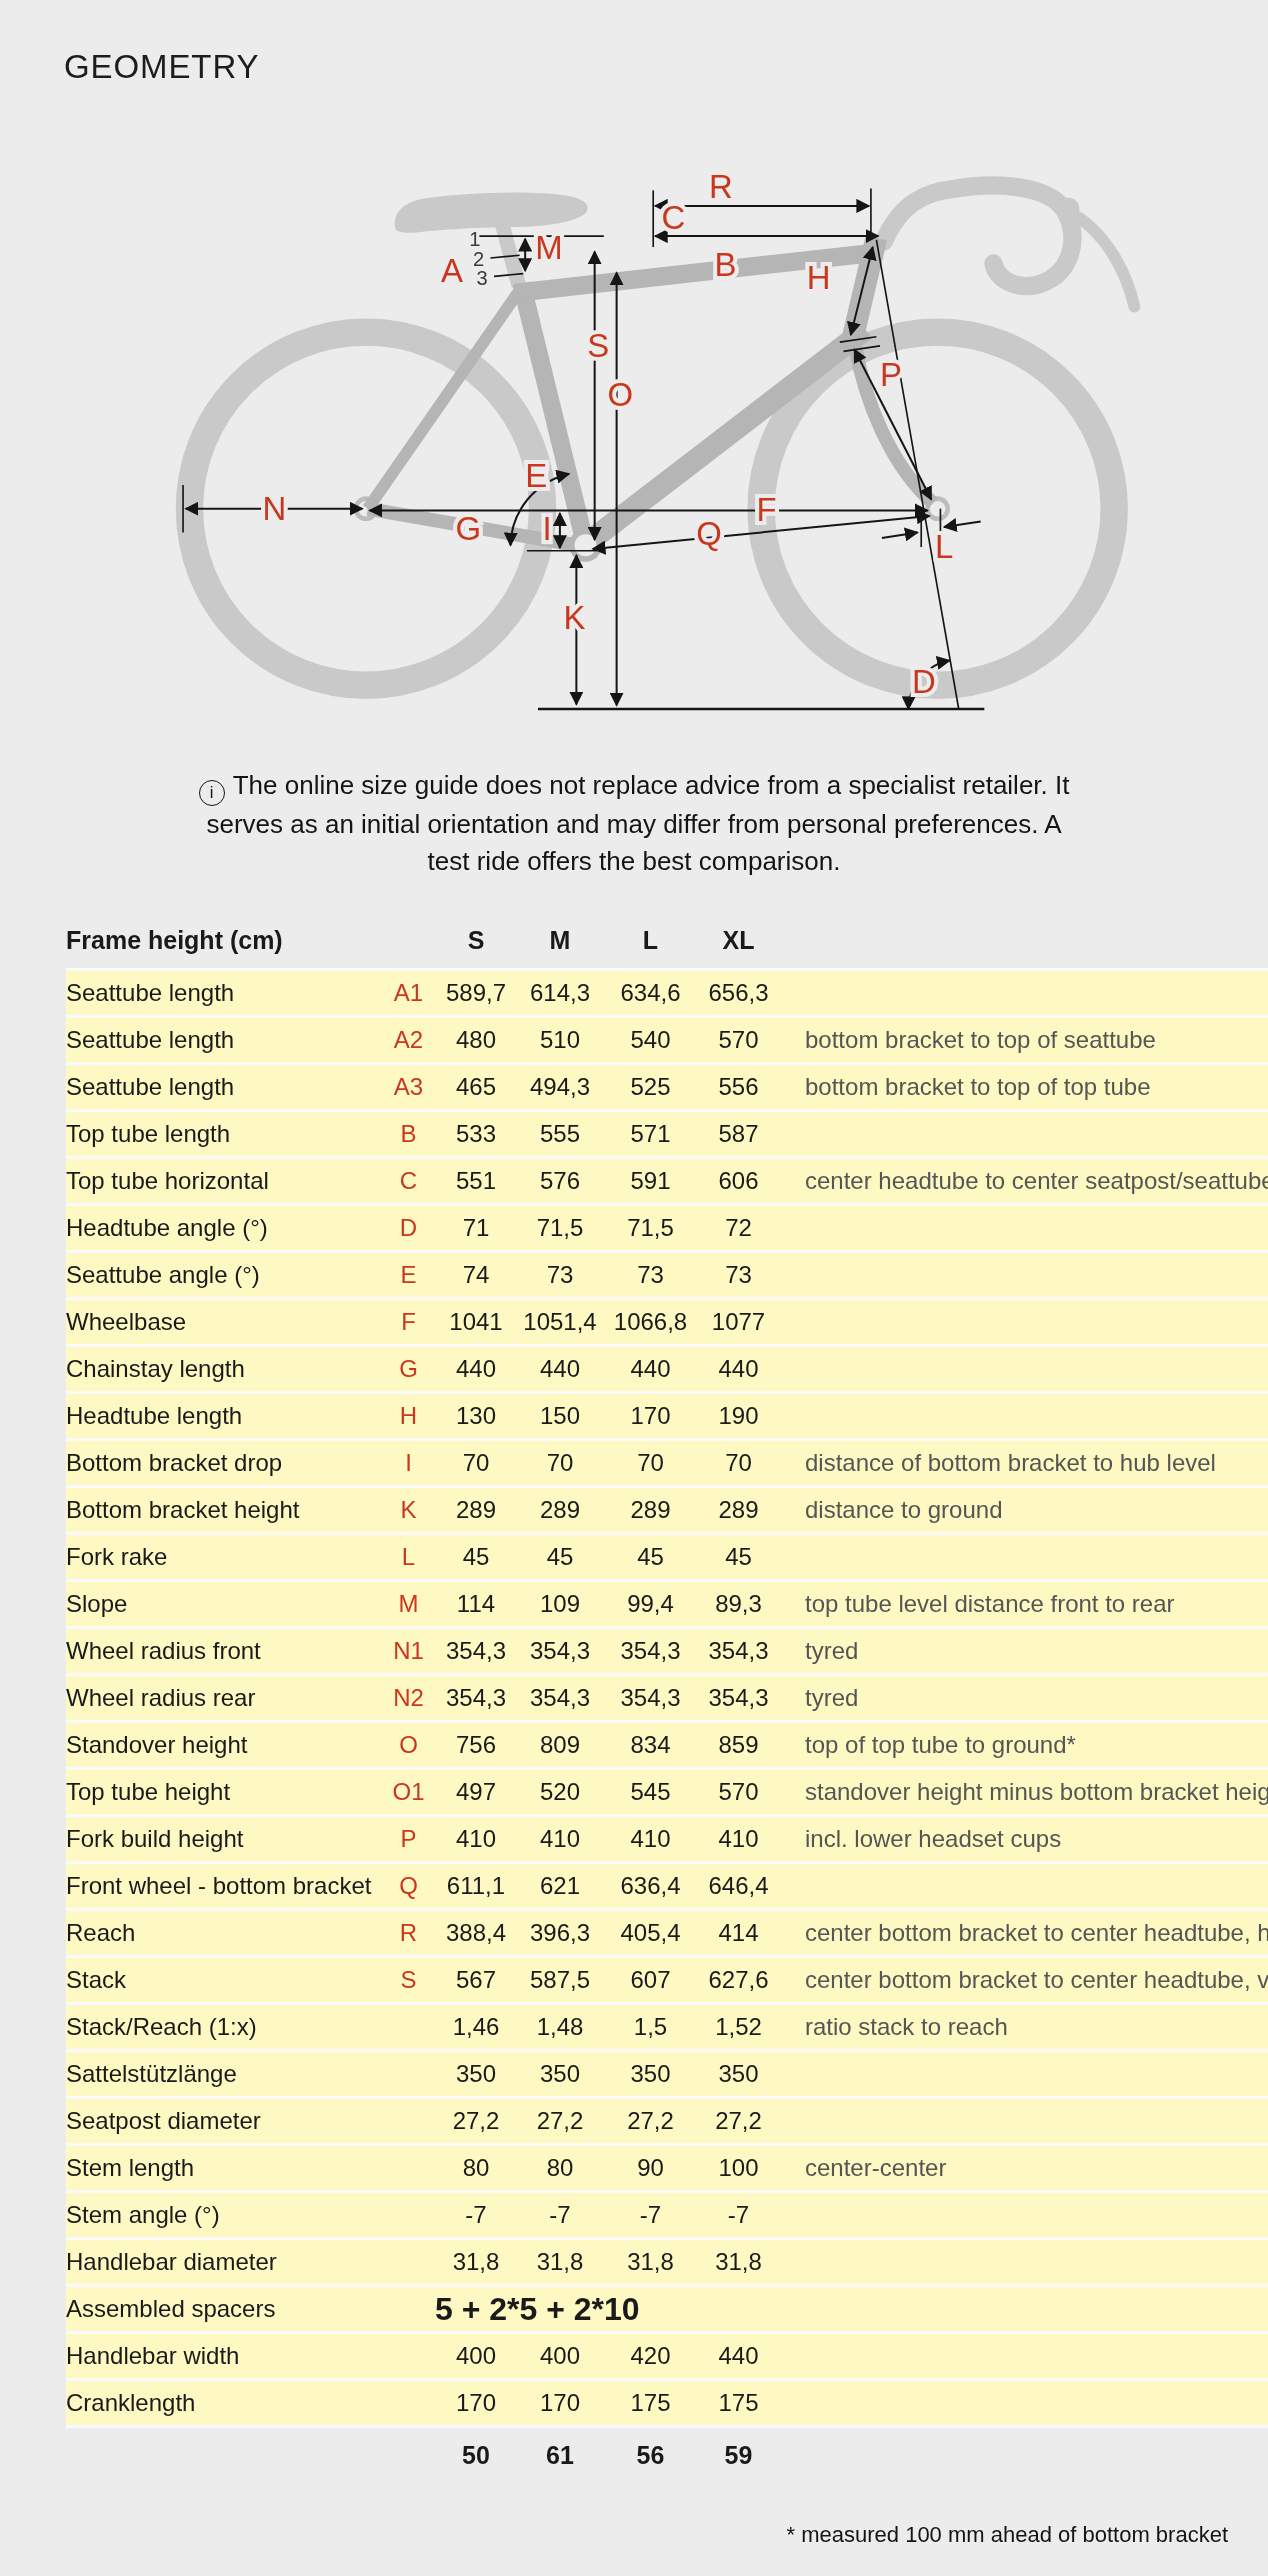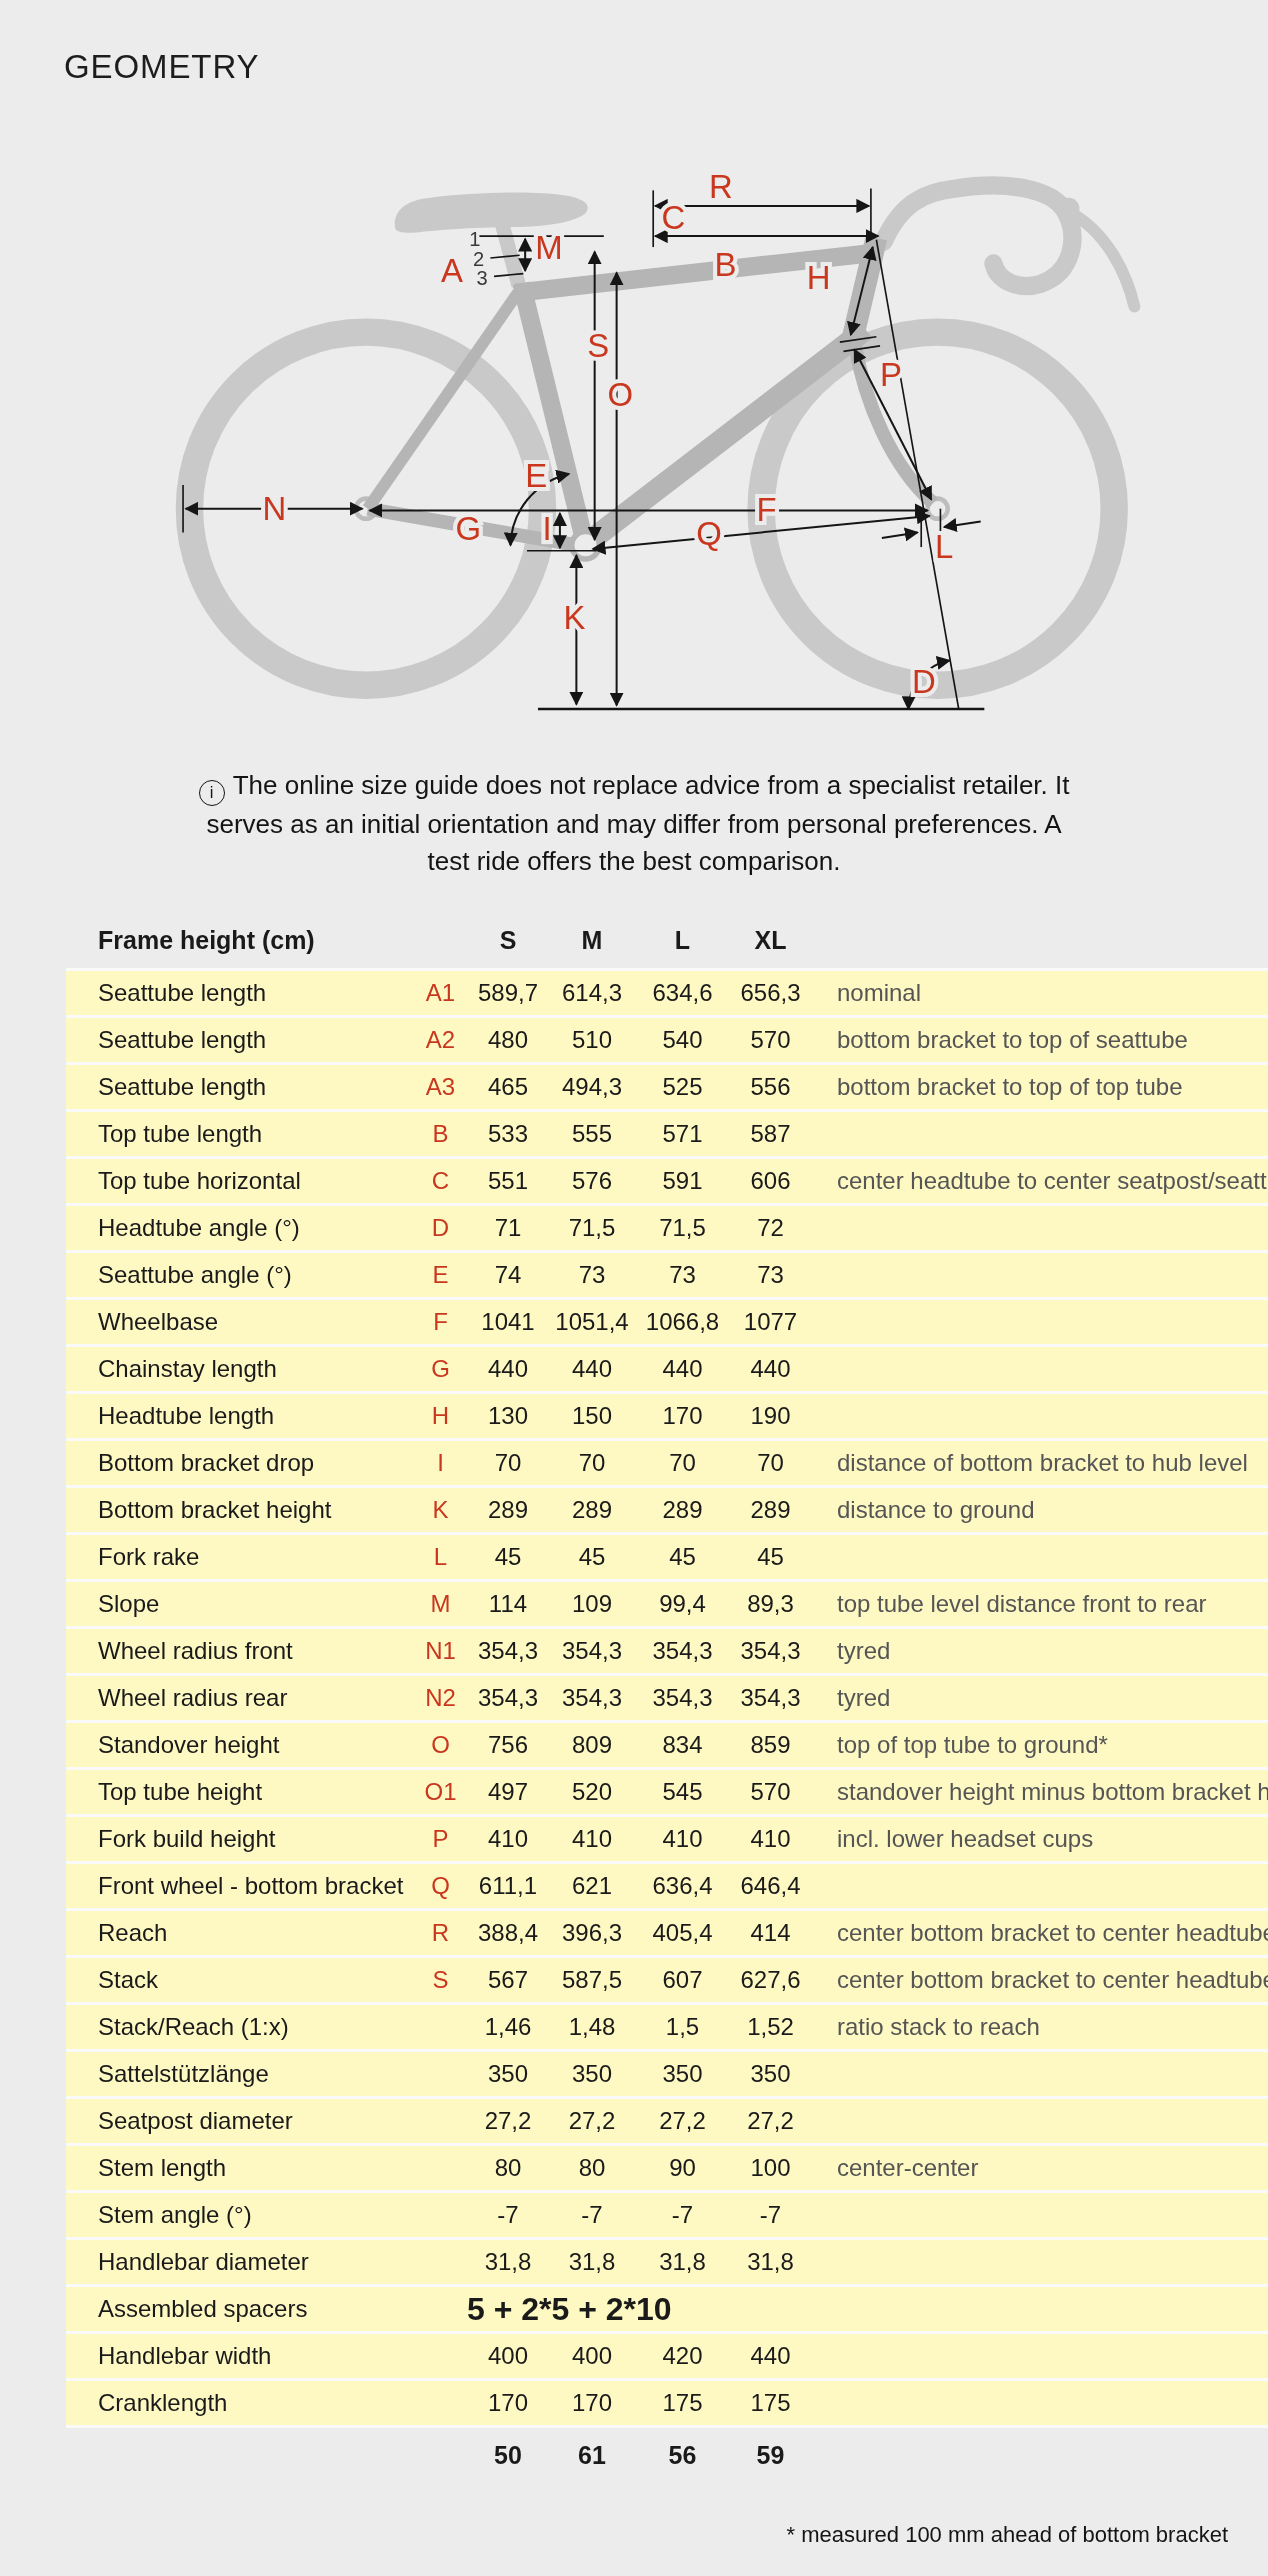--- a/index.html
+++ b/index.html
@@ -18,21 +18,21 @@
   .dnum{font-family:"Liberation Sans",sans-serif;font-size:22px;fill:#3a3a3a;
         text-anchor:middle;paint-order:stroke;stroke:#ececec;stroke-width:6px;}
   .note{position:absolute;left:108px;top:767px;width:1052px;text-align:center;
         font-size:26px;line-height:37px;color:#141414;}
   .info-icon{display:inline-block;width:24px;height:24px;line-height:23px;border:1.8px solid #141414;
         border-radius:50%;font-size:16.5px;text-align:center;vertical-align:-3.7px;margin-right:8.2px;}
   .table{position:absolute;left:66px;top:913px;right:0;}
   .thead-row{display:flex;align-items:center;height:55px;}
   .trow{display:flex;align-items:center;height:44px;border-top:3.7px solid #fafafa;background:#fef9c3;}
   .tfoot-row{display:flex;align-items:center;height:55px;border-top:3.7px solid #fafafa;}
-  .col-name{width:316px;font-size:24px;white-space:nowrap;margin-left:32px;}
+  .col-name{width:316px;font-size:24px;white-space:nowrap;}
   .col-letter{width:53px;text-align:center;font-size:24px;color:#c8371e;}
   .col-v{width:82px;text-align:center;font-size:24px;}
   .col-v.m{width:86px;}
   .col-v.l{width:95px;}
   .col-v.xl{width:81px;}
   .col-span{width:344px;text-align:left;font-size:32px;font-weight:bold;}
   .col-mode{flex:1;padding-left:26px;font-size:24px;color:#555;white-space:nowrap;overflow:hidden;}
   .thead-row .col-name{font-weight:bold;font-size:25px;}
   .thead-row .col-v{font-weight:bold;font-size:25px;}
   .thead-row .col-mode{color:#4a4a4a;}
@@ -152,21 +152,20 @@
       <span class="col-v xl">XL</span>
     </div>
     <div id="tbody">
         <div class="trow">
           <span class="col-name">Seattube length</span>
           <span class="col-letter">A1</span>
           <span class="col-v s">589,7</span>
           <span class="col-v m">614,3</span>
           <span class="col-v l">634,6</span>
           <span class="col-v xl">656,3</span>
-          <span class="col-mode">nominal</span>
         </div>
         <div class="trow">
           <span class="col-name">Seattube length</span>
           <span class="col-letter">A2</span>
           <span class="col-v s">480</span>
           <span class="col-v m">510</span>
           <span class="col-v l">540</span>
           <span class="col-v xl">570</span>
           <span class="col-mode">bottom bracket to top of seattube</span>
         </div>

